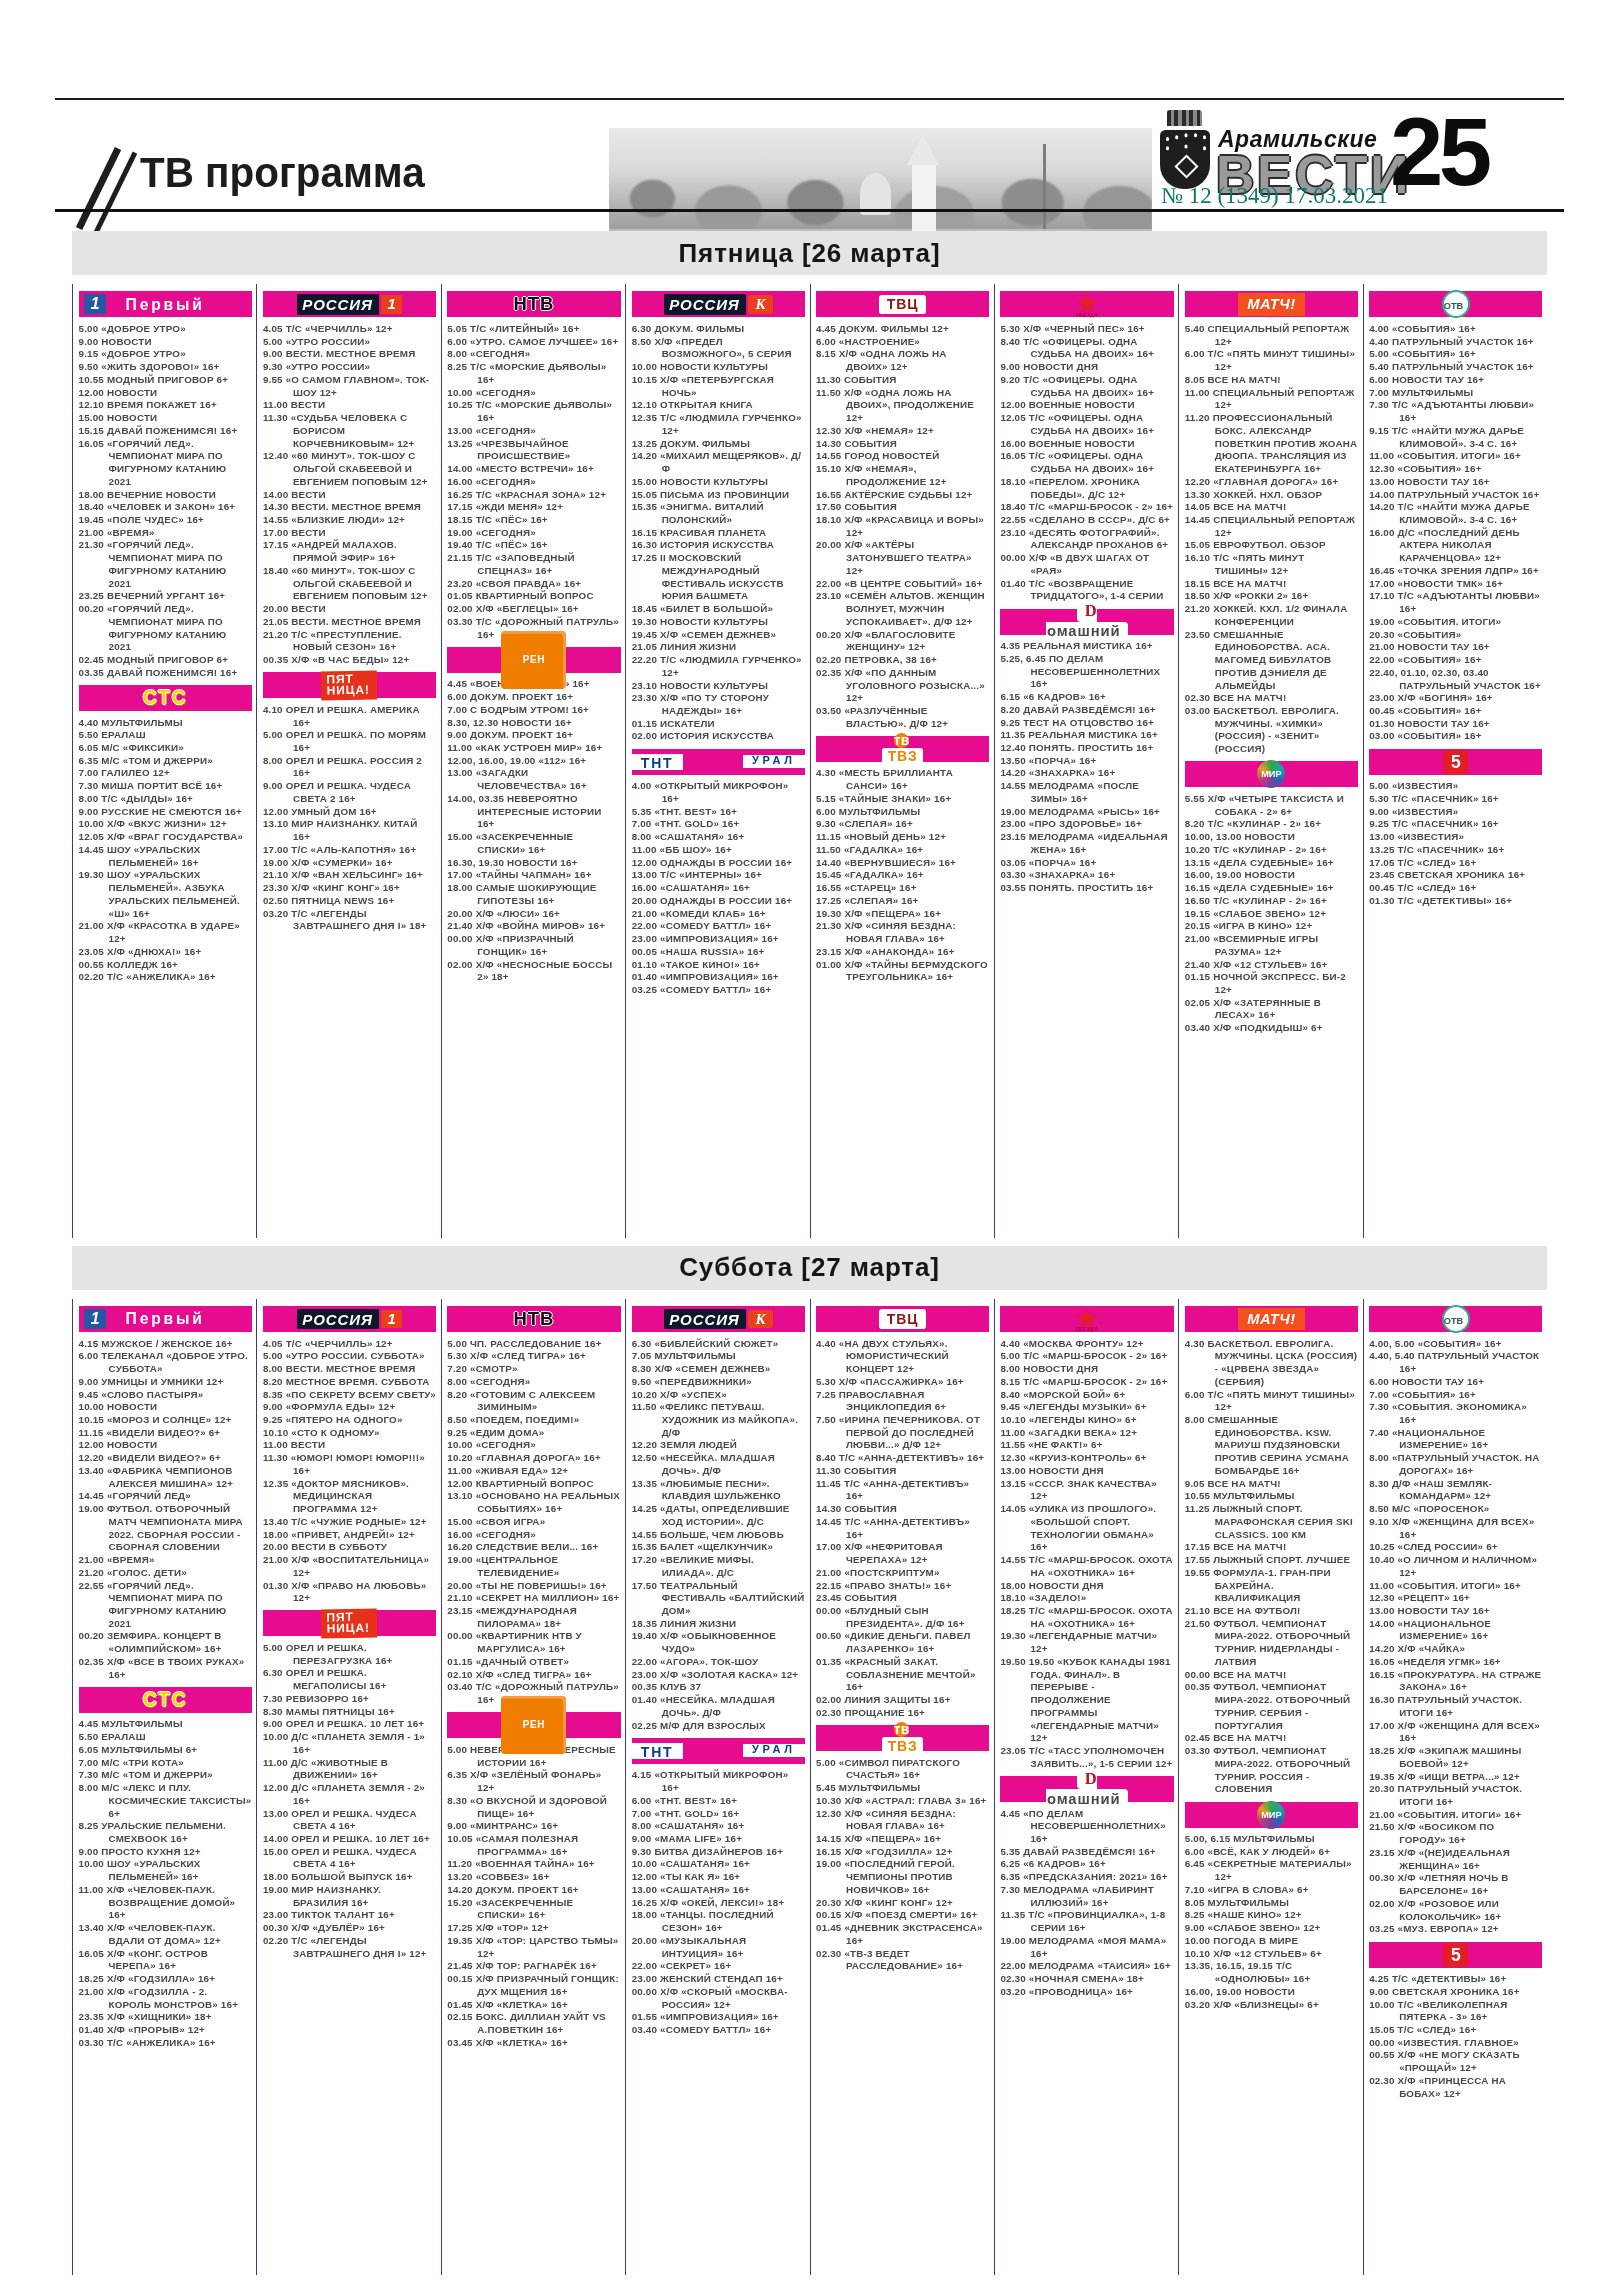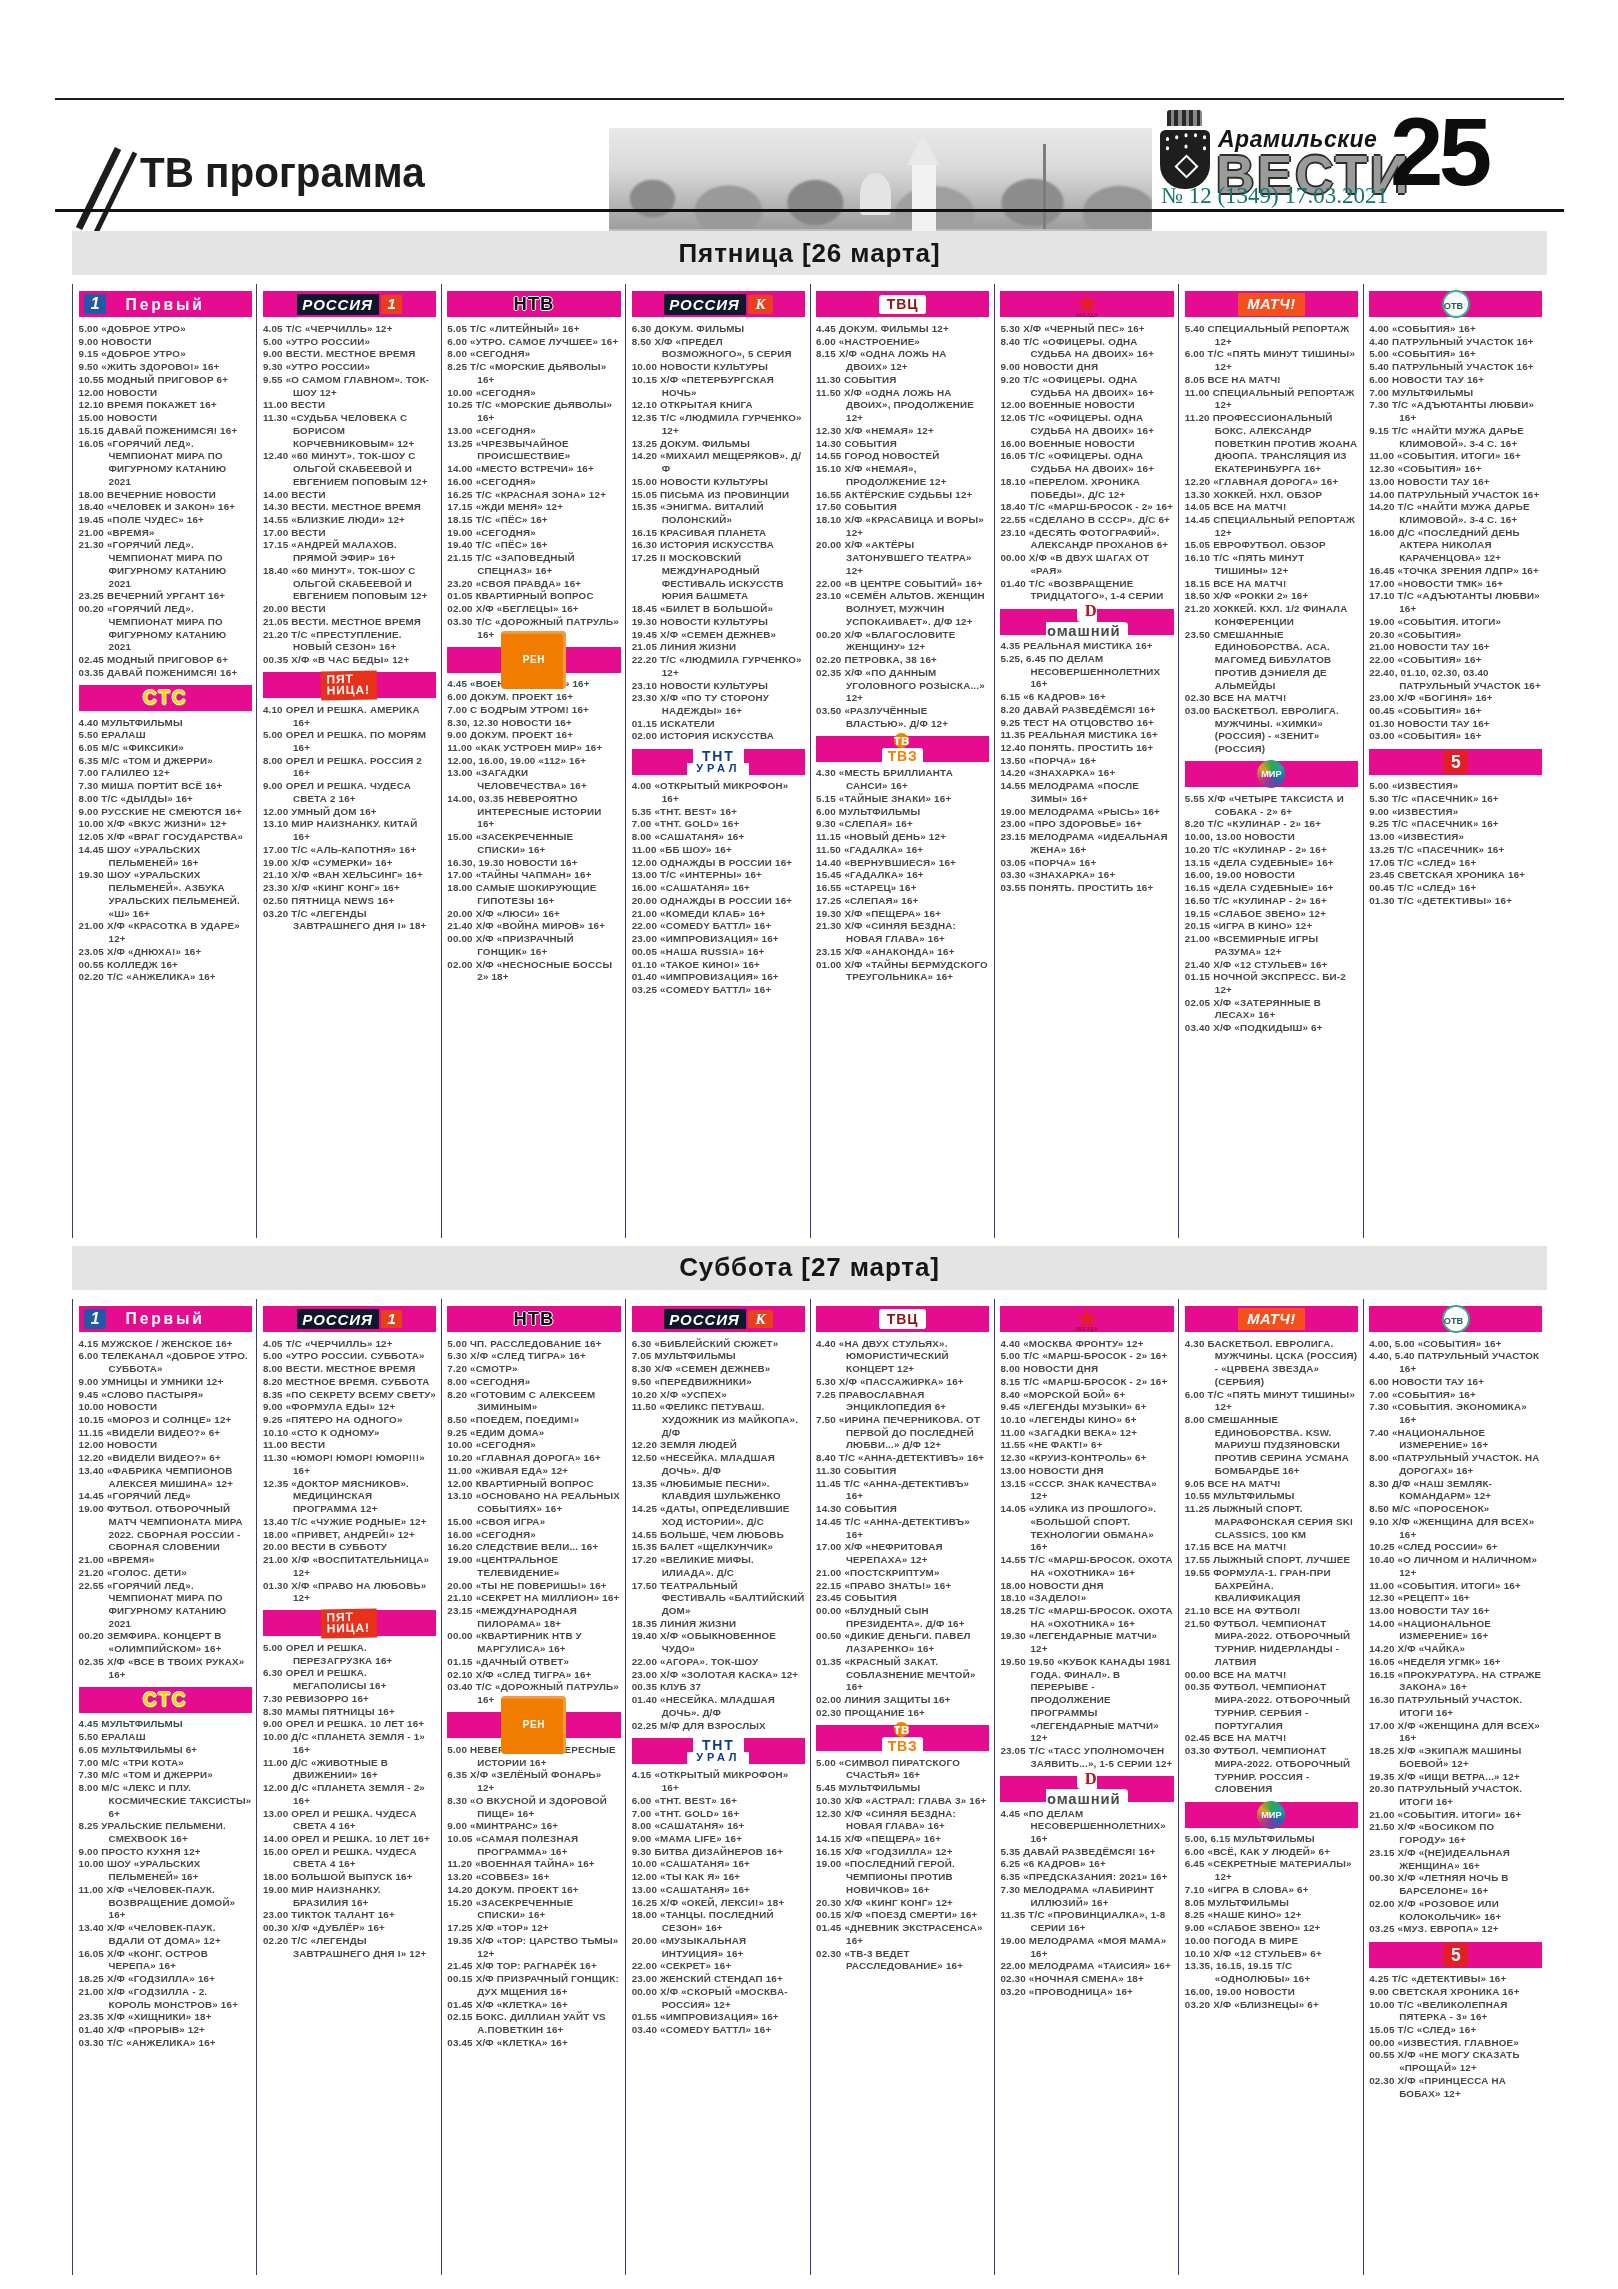--- a/index.html
+++ b/index.html
@@ -87,21 +87,21 @@
   .lg-sts{color:#ffd400;font-weight:900;font-size:19.4px;letter-spacing:1.8px;
     text-shadow:-0.9px 0 #fff,0.9px 0 #fff,0 -0.9px #fff,0 0.9px #fff,0.9px 1.8px 0 #b98600;}
   .lg-pyatbox{background:#e8311a;color:#fff;font-weight:900;font-size:12px;line-height:.95;
     padding:2.8px 7.4px 3.7px 5.5px;white-space:pre-line;text-align:left;letter-spacing:0.9px;transform:rotate(-1deg);}
   .lg-renbox{background:#f07c00;color:#fff;font-weight:900;font-size:10px;padding:17px;width:31px;height:24px;
     border-radius:3.7px;text-align:center;line-height:24px;letter-spacing:0.5px;
     box-shadow:inset -2.8px 2.8px 0 rgba(255,255,255,.25);}
   .lg-tntbox{background:#fff;color:#0a3c8c;font-weight:900;font-size:14px;padding:1.8px 9.2px 0;letter-spacing:1.8px;text-align:center;}
   .lg-tnturl{background:#fff;color:#0a3c8c;font-weight:700;font-size:11px;padding:0 9.2px 1.8px;letter-spacing:3.7px;text-align:center;}
   .chbar-tnt,.chbar-tv3,.chbar-domashny,.chbar-mir,.chbar-otv{flex-direction:column;}
-  .chbar-tnt{flex-direction:column;justify-content:center;}
+  .chbar-tnt{flex-direction:row;justify-content:space-between;}
   .lg-tv3tv{background:#f08300;color:#fff;font-weight:900;font-size:14px;border-radius:50%;
     width:14.8px;height:14.8px;line-height:14.8px;text-align:center;margin-right:2.8px;}
   .lg-tv3main{background:#fff;color:#f08300;font-weight:900;font-size:14px;padding:1.8px 5.5px;border-radius:2.8px;letter-spacing:0.9px;}
   .lg-domD{background:#fff;color:#c1121c;font-weight:900;font-family:"Liberation Serif",serif;
     font-size:16.6px;padding:1.8px 0 1.8px 7.4px;border-radius:3.7px 0 0 3.7px;}
   .lg-domrest{background:#fff;color:#4a4a4a;font-weight:700;font-size:14.8px;padding:2.8px 7.4px 2.8px 0.9px;
     border-radius:0 3.7px 3.7px 0;letter-spacing:0.9px;}
   .lg-mircircle{width:28px;height:28px;border-radius:50%;color:#fff;font-weight:900;font-size:9.2px;
     text-align:center;line-height:28px;
     background:conic-gradient(#2ea84e,#1fa0a0,#2466b0,#7a3fa0,#c13a7a,#e0a020,#2ea84e);}

